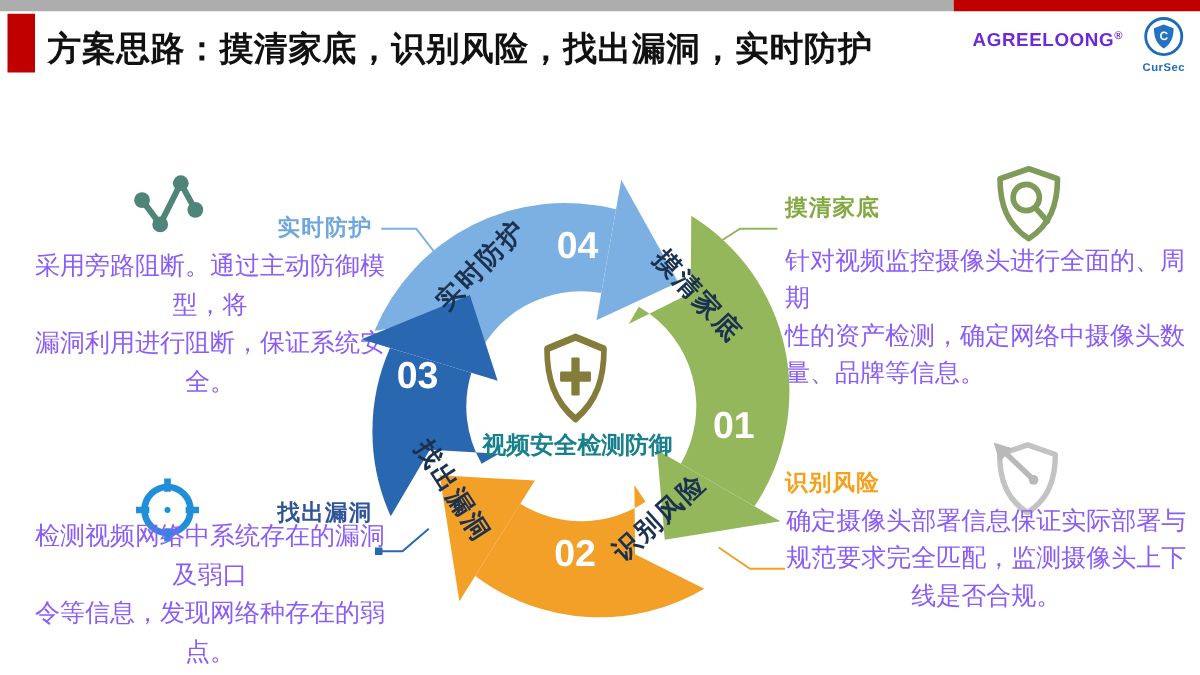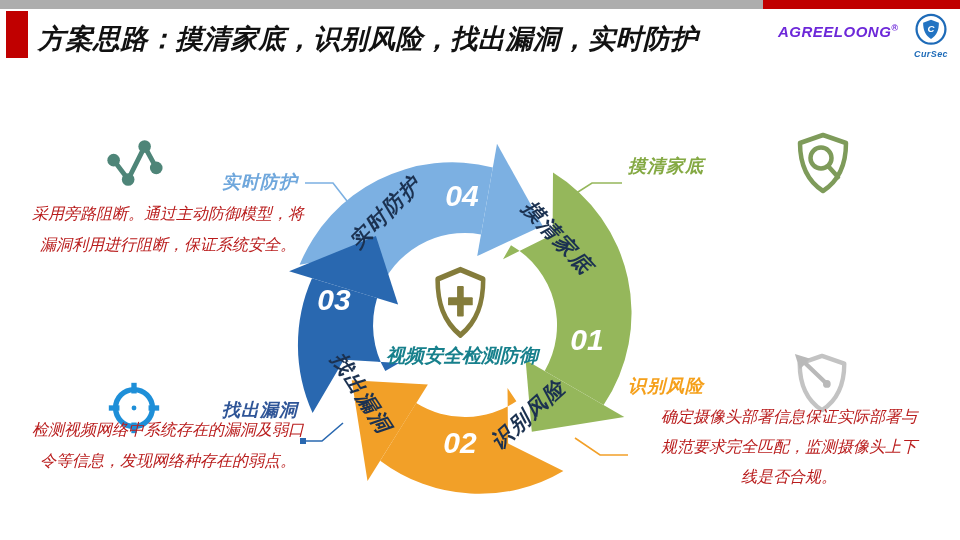--- a/index.html
+++ b/index.html
@@ -1,39 +1,38 @@
 <!DOCTYPE html>
 <html><head>
 <meta charset="utf-8">
 <style>
   * { margin:0; padding:0; box-sizing:border-box; }
   html,body { background:#e8e8e8; }
   .slide {
     position:relative; width:960px; height:540px; background:#ffffff;
     overflow:hidden; font-family:"Liberation Sans","DejaVu Sans",sans-serif;
     margin:0 auto;
-    font-style:italic;
   }
   .topbar-gray { position:absolute; left:0; top:0; width:763px; height:9px; background:#adadad; }
   .topbar-red  { position:absolute; left:763px; top:0; width:197px; height:9px; background:#c00000; }
   .title-accent { position:absolute; left:6px; top:11px; width:22px; height:47px; background:#c00000; }
   .page-title {
     position:absolute; left:38px; top:21px; font-size:27px; font-weight:bold;
     color:#111111; letter-spacing:0.5px; white-space:nowrap;
   }
   .brand { position:absolute; left:778px; top:23px; font-size:15px; font-weight:bold;
            color:#6d28d9; letter-spacing:0.5px; white-space:nowrap; }
   .brand sup { font-size:9px; }
   .cursec { position:absolute; left:905px; top:11px; width:52px; text-align:center; }
   .cursec .mark { display:block; margin:0 auto; }
   .cursec .txt { font-size:9px; font-weight:bold; color:#1e6bb8; letter-spacing:0.4px; margin-top:-2px; }
 
   .panel { position:absolute; }
   .panel .sec-title { font-size:18px; font-weight:bold; letter-spacing:1px; position:absolute; white-space:nowrap; }
-  .panel .sec-body  { position:absolute; font-size:16px; color:#b91c1c; white-space:pre-line; }
+  .panel .sec-body  { position:absolute; font-size:20px; color:#8b5cf6; white-space:pre-line; }
   .panel .icon { position:absolute; }
 
   .panel-tl { left:22px; top:128px; width:292px; height:130px; }
   .panel-tl .icon { left:80px; top:5px; }
   .panel-tl .sec-title { left:200px; top:42px; color:#6fa7dc; }
   .panel-tl .sec-body { left:0; top:70px; width:292px; text-align:center; line-height:31px; }
 
   .panel-tr { left:628px; top:128px; width:322px; height:170px; }
   .panel-tr .icon { left:163px; top:3px; }
   .panel-tr .sec-title { left:0; top:26px; color:#84a943; }
@@ -89,20 +88,23 @@
 漏洞利用进行阻断，保证系统安全。</p>
   </section>
 
   <section class="panel panel-tr">
     <svg class="icon" width="64" height="64" viewBox="0 0 64 64">
       <path d="M32 4 L55 12 C55 33 49 49 32 60 C15 49 9 33 9 12 Z" fill="none" stroke="#7e9b5a" stroke-width="4.5" stroke-linejoin="round"></path>
       <circle cx="30" cy="27" r="10.5" fill="#ffffff" stroke="#7e9b5a" stroke-width="4.5"></circle>
       <line x1="37.5" y1="35.5" x2="47" y2="46" stroke="#7e9b5a" stroke-width="4.5" stroke-linecap="round"></line>
     </svg>
     <h2 class="sec-title">摸清家底</h2>
+    <p class="sec-body">针对视频监控摄像头进行全面的、周期
+性的资产检测，确定网络中摄像头数
+量、品牌等信息。</p>
   </section>
 
   <section class="panel panel-br">
     <svg class="icon" width="62" height="62" viewBox="0 0 64 64">
       <path d="M32 4 L55 12 C55 33 49 49 32 60 C15 49 9 33 9 12 Z" fill="none" stroke="#c3c3c3" stroke-width="4.5" stroke-linejoin="round"></path>
       <polygon points="4,2 20,7 9,18" fill="#b9b9b9"></polygon>
       <line x1="12" y1="9" x2="35" y2="31" stroke="#b9b9b9" stroke-width="4.5" stroke-linecap="round"></line>
       <circle cx="37" cy="33" r="4" fill="#b9b9b9"></circle>
     </svg>
     <h2 class="sec-title">识别风险</h2>

